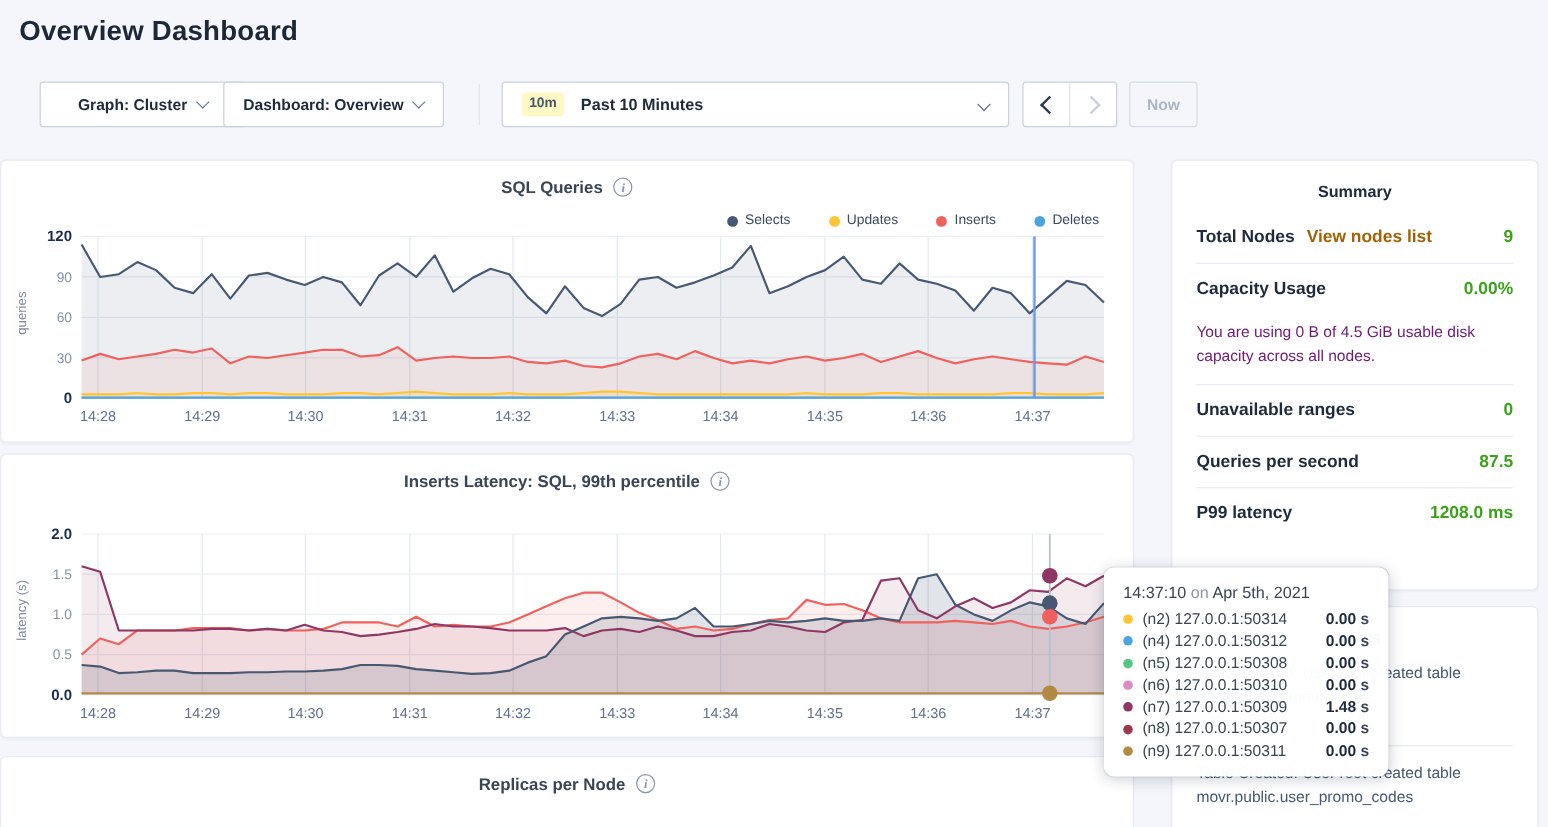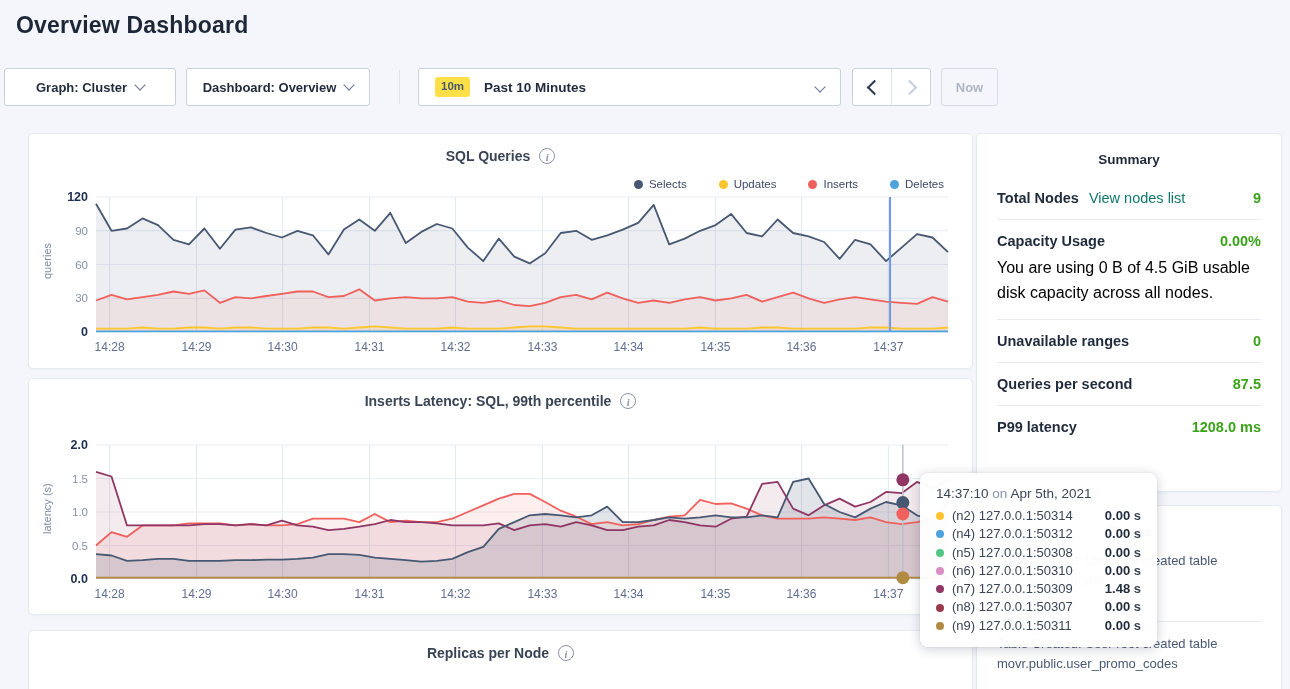--- a/index.html
+++ b/index.html
@@ -13,26 +13,26 @@
     position:absolute;left:16px;top:12px;margin:0;
     font-size:23px;font-weight:700;color:#1d2738;letter-spacing:.2px;
   }
   
   .ctl{
     position:absolute;top:68px;height:38px;box-sizing:border-box;
     background:#fff;border:1px solid #c9d1df;border-radius:3px;
     display:flex;align-items:center;justify-content:center;
     font-weight:700;font-size:13px;color:#1f2a3c;cursor:pointer;
   }
-  .ctl.graph{left:4px;width:172px}
+  .ctl.graph{left:33px;width:172px}
   .ctl.dash{left:186px;width:184px}
   .vdiv{position:absolute;left:399px;top:70px;width:1px;height:34px;background:#dfe3ec}
   .ctl.time{left:418px;width:423px;justify-content:flex-start;padding:0 16px}
   .badge{
-    background:#fde047;color:#475872;font-size:11.5px;font-weight:700;
+    background:#fef9c3;color:#475872;font-size:11.5px;font-weight:700;
     border-radius:3px;padding:4px 6px;line-height:1;
   }
   .time-label{margin-left:14px;font-size:13.5px}
   .chev{
     display:inline-block;width:7px;height:7px;
     border-right:1.8px solid #66739b;border-bottom:1.8px solid #66739b;
     transform:rotate(45deg);margin-left:9px;margin-top:-4px;
   }
   .ctl.time .chev{position:absolute;right:16px;top:14px;margin:0}
   .pager{
@@ -44,21 +44,21 @@
   .arrow{display:inline-block;width:9px;height:9px;border-right:2.4px solid #2c3a52;border-bottom:2.4px solid #2c3a52}
   .arrow.left{transform:rotate(135deg);margin-left:4px}
   .arrow.right{transform:rotate(-45deg);border-color:#c7cedd;margin-right:4px}
   .ctl.now{left:941px;width:57px;background:transparent;border-color:#d6dbe6;color:#aeb6c6;cursor:default}
   
   .card{
     position:absolute;box-sizing:border-box;background:#fff;
     border:1px solid #e6eaf2;border-radius:5px;
     box-shadow:0 1px 2px rgba(30,40,60,.04);
   }
-  .chart-card{left:28px;width:945px}
+  .chart-card{left:0;width:945px}
   #chart-card-0{top:133px;height:236px}
   #chart-card-1{top:378px;height:237px}
   #chart-card-2{top:630px;height:120px}
   .chart-head{
     position:absolute;top:14px;left:0;right:0;
     display:flex;align-items:center;justify-content:center;gap:9px;
   }
   .chart-title{font-size:14px;font-weight:700;color:#394455}
   .info-icon{
     width:16px;height:16px;border:1.4px solid #8a94ab;border-radius:50%;
@@ -86,23 +86,23 @@
   .ytick{font-family:"Liberation Sans",sans-serif;font-size:11.5px;fill:#8492ad}
   .ytick.bold{font-size:12.5px;font-weight:700;fill:#1d2d50}
   
   #summary-card{left:976px;top:133px;width:306px;height:359px;padding:0 20px;overflow:hidden}
   .side-title{margin:0;padding-top:18px;text-align:center;font-size:13.5px;font-weight:700;color:#1f2a3c}
   #summary-rows{margin-top:10px}
   .divider{border-top:1px solid #e7ebf1}
   .sum-row{padding:13px 0}
   .sum-top{display:flex;align-items:baseline;gap:10px}
   .sum-label{font-size:14.5px;font-weight:700;color:#1f2a3c;white-space:nowrap}
-  .sum-link{font-size:14.5px;font-weight:400;color:#0f766e;cursor:pointer;white-space:nowrap}
+  .sum-link{font-size:14.5px;font-weight:700;color:#a16207;cursor:pointer;white-space:nowrap}
   .sum-value{margin-left:auto;font-size:14.5px;font-weight:700;color:#3aa31a;white-space:nowrap}
-  .sum-sub{margin:7px 0 0;font-size:16px;line-height:1.55;color:#000000}
+  .sum-sub{margin:18px 0 0;font-size:13px;line-height:1.55;color:#701a75}
   
   #events-card{left:976px;top:505px;width:306px;height:230px;padding:0 20px;overflow:hidden}
   .event-item{padding:12px 0 10px;font-size:13px;line-height:1.55;color:#475872}
   .event-item .ev-line2{display:block}
   .event-item.first{padding-bottom:30px}
   
   .tooltip{
     position:absolute;left:920px;top:473px;width:237px;box-sizing:border-box;
     padding:13px 16px 12px;border-radius:8px;background:rgba(255,255,255,.97);
     box-shadow:0 2px 12px rgba(23,33,57,.22),0 0 1px rgba(23,33,57,.25);z-index:20;

